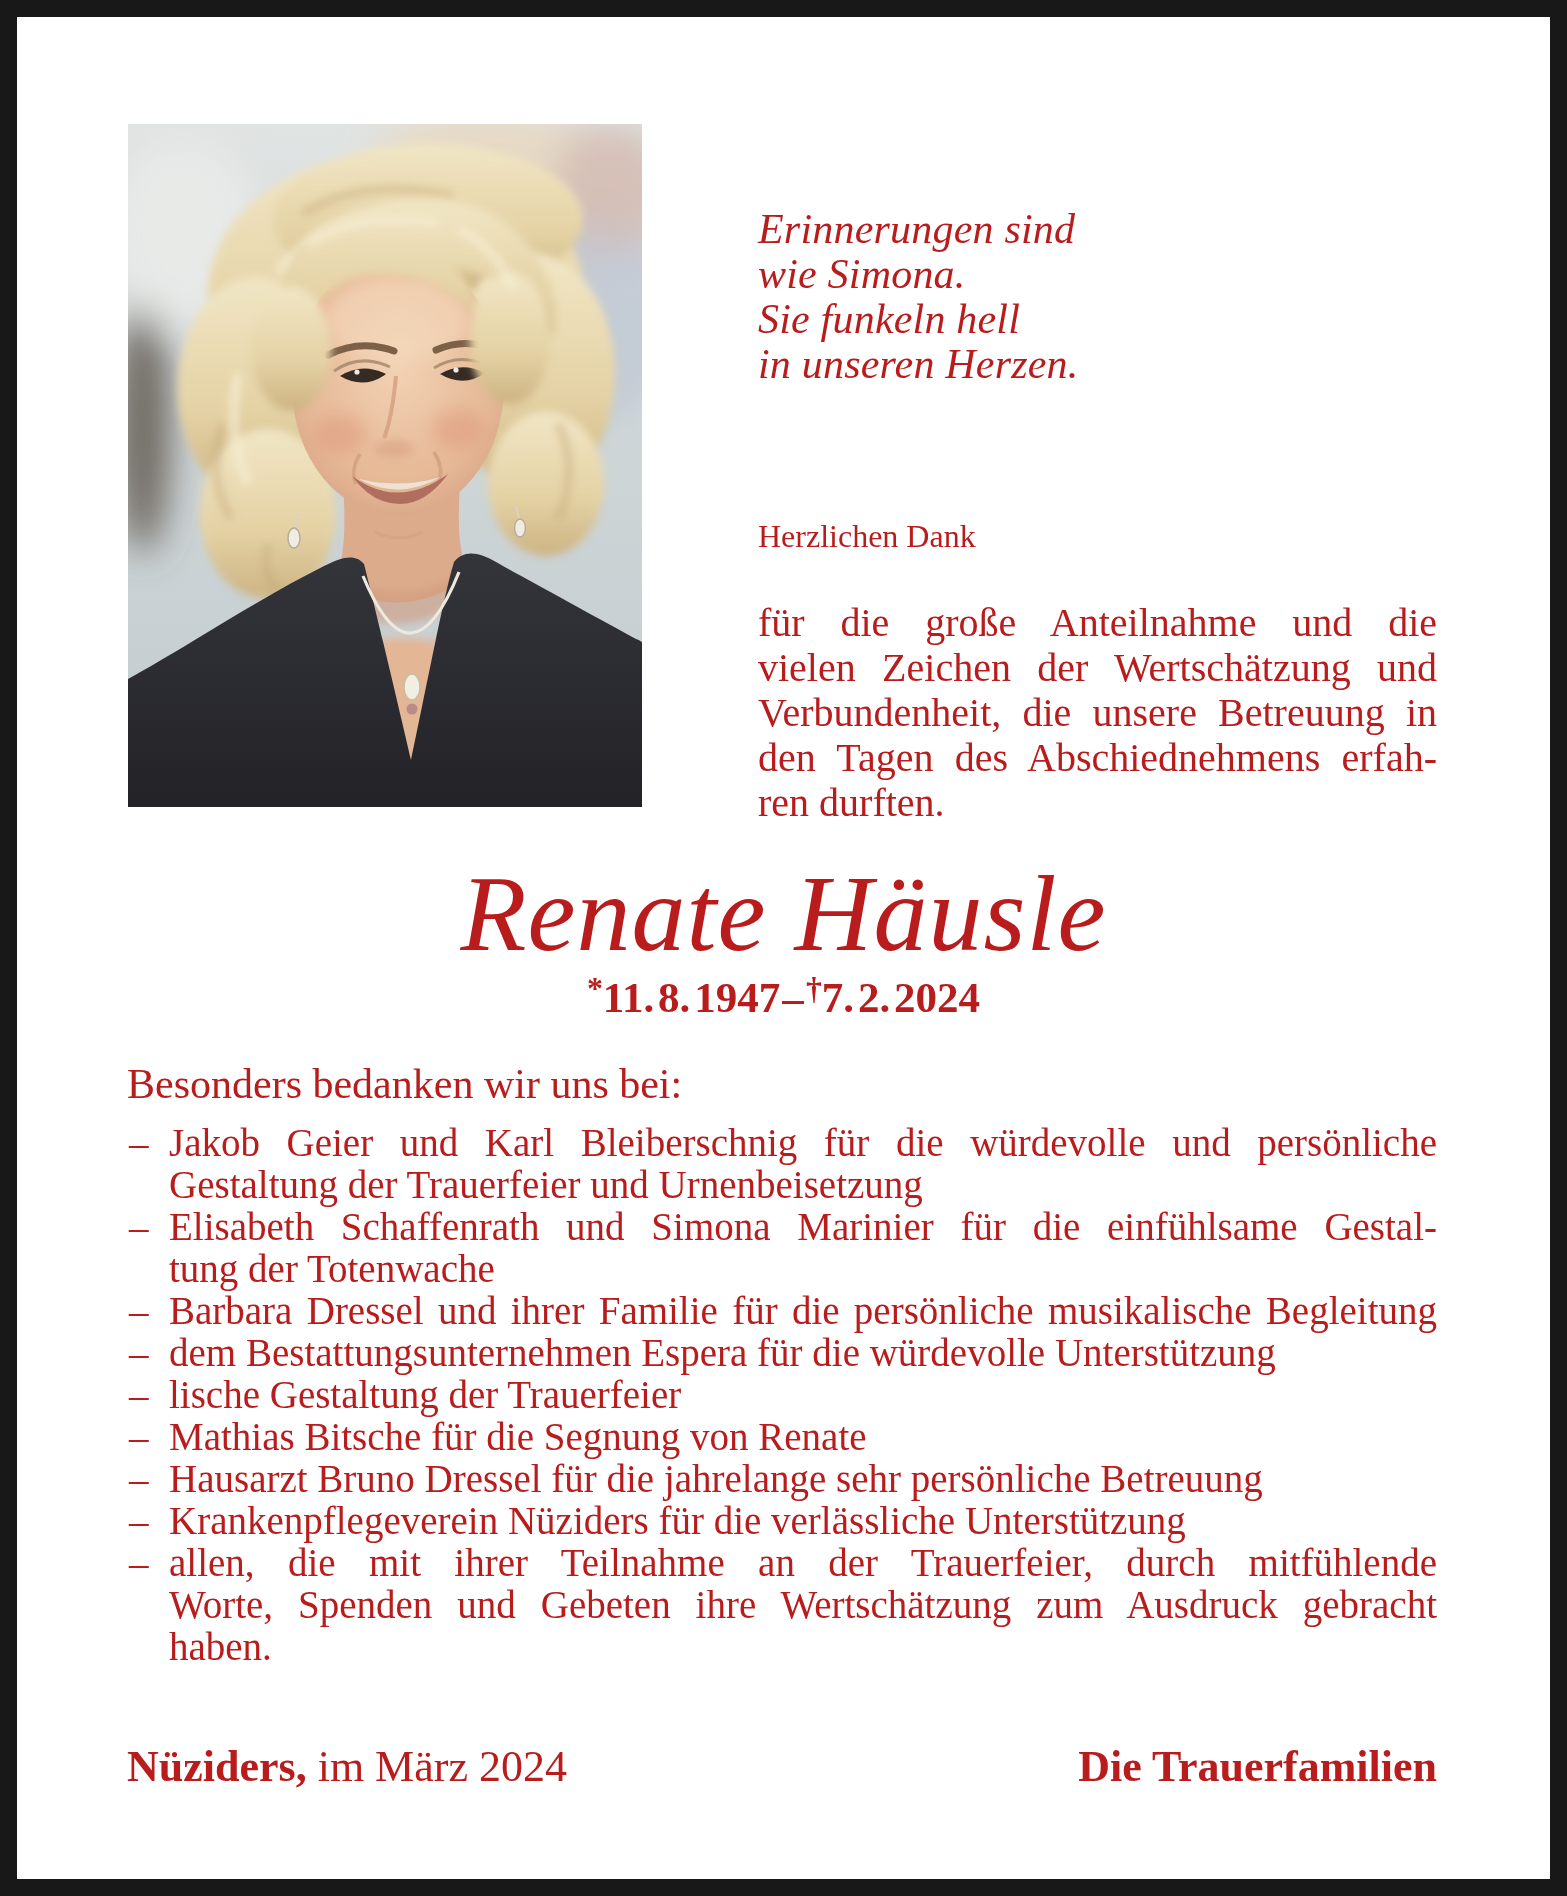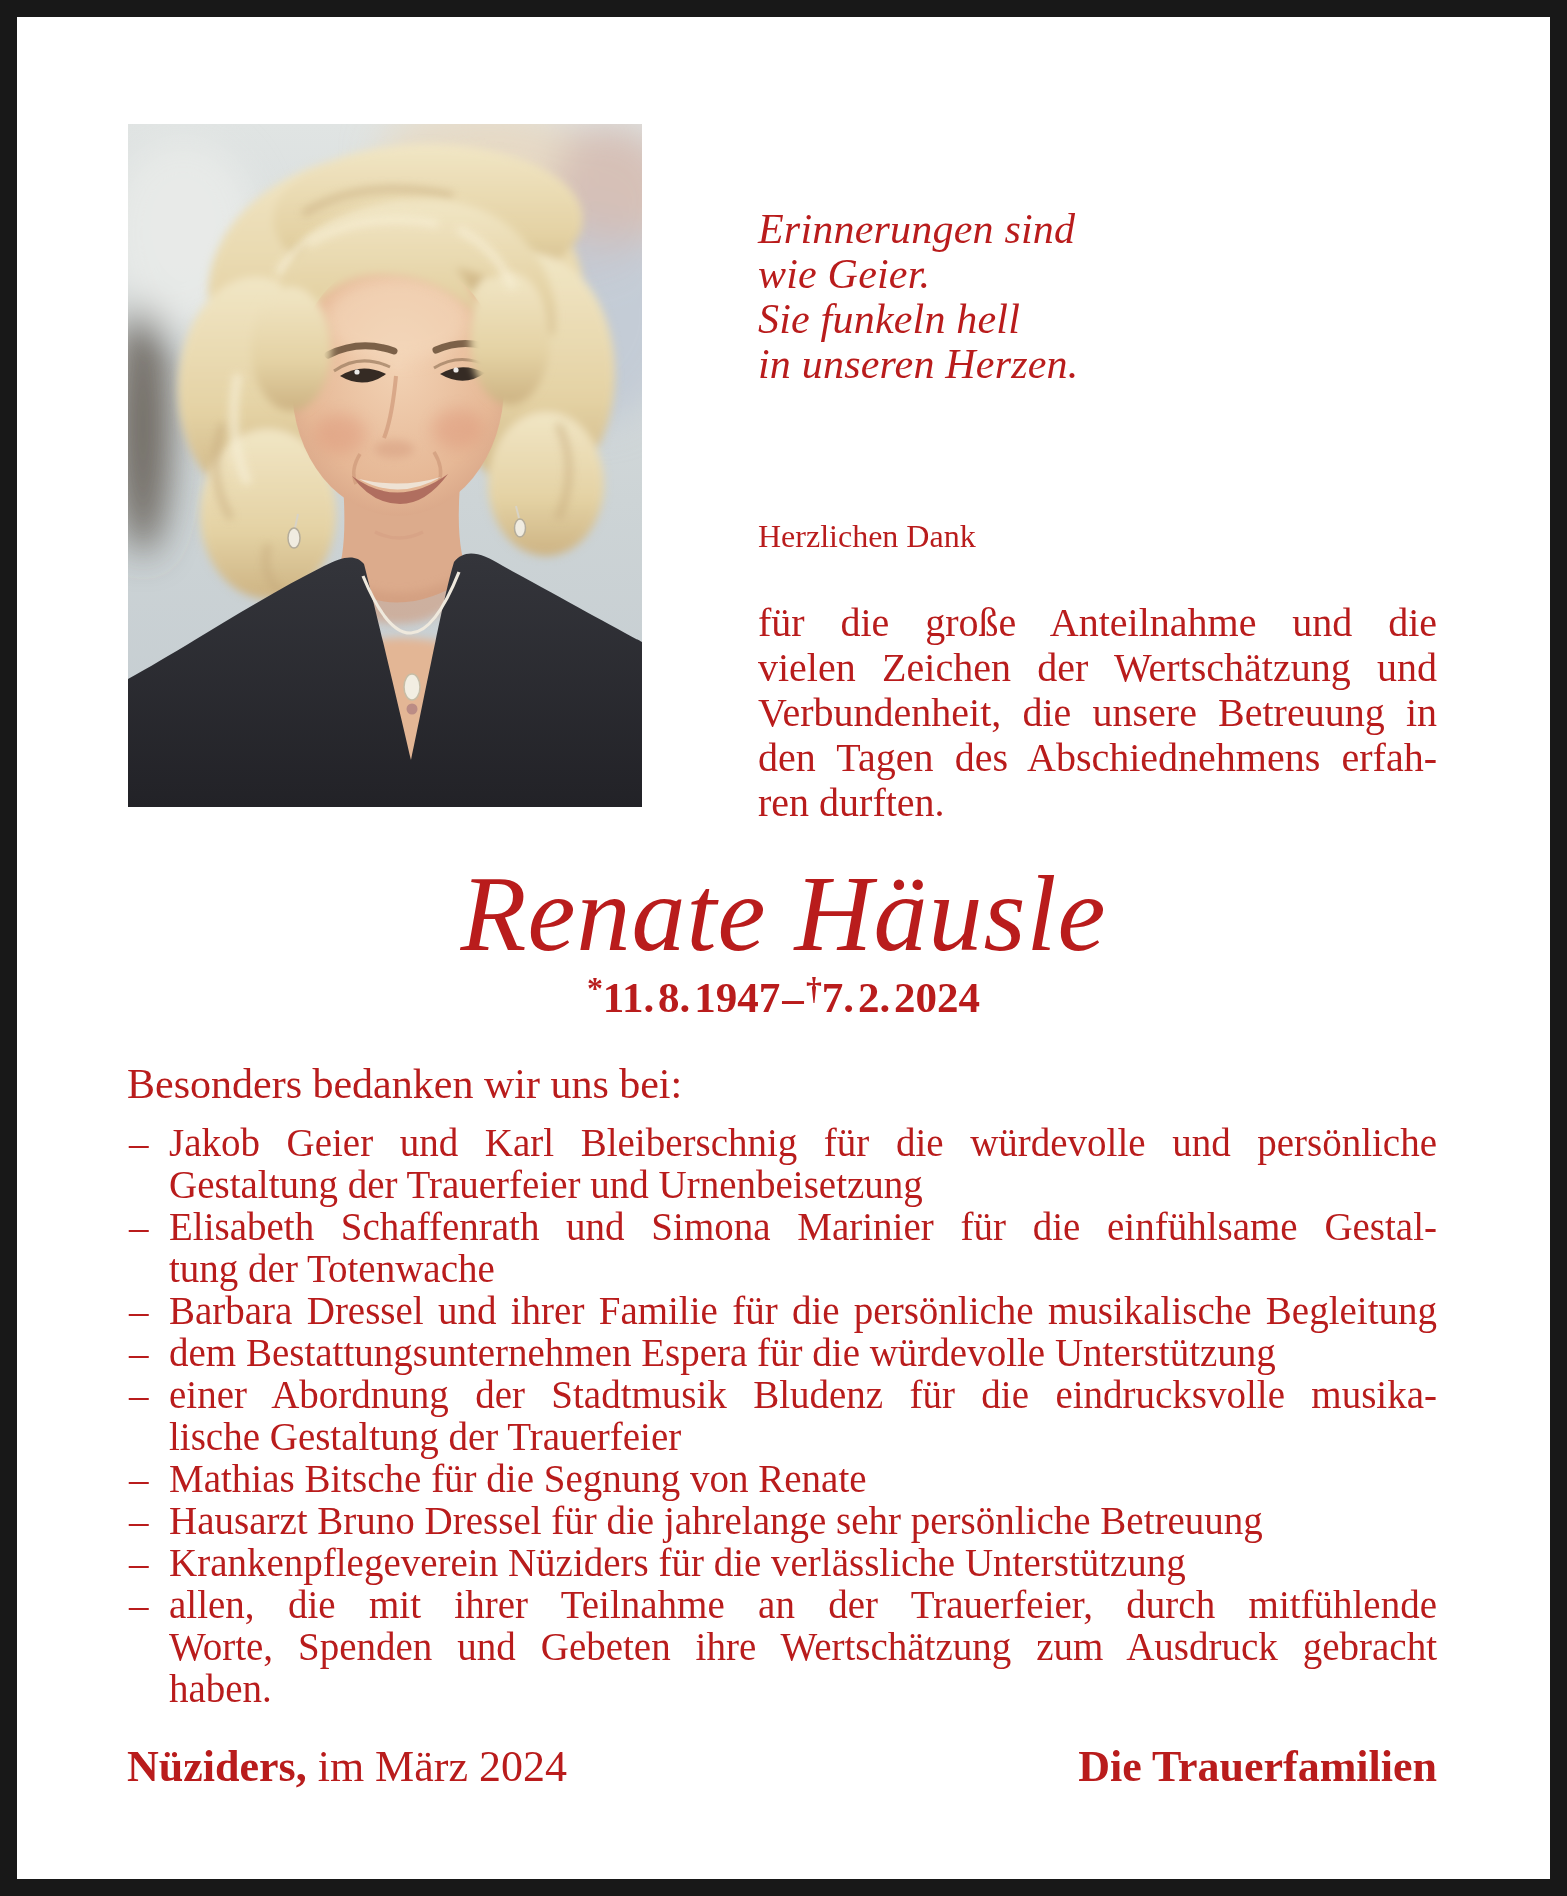--- a/index.html
+++ b/index.html
@@ -144,21 +144,21 @@
       </g>
       <path d="M170,390 l-3,14" stroke="#d8d3c6" stroke-width="2"></path>
       <ellipse cx="166" cy="414" rx="6" ry="10" fill="#f0ece1" stroke="#b5ad9b" stroke-width="1.5"></ellipse>
       <path d="M388,382 l3,12" stroke="#d8d3c6" stroke-width="2"></path>
       <ellipse cx="392" cy="404" rx="5.5" ry="9" fill="#f0ece1" stroke="#b5ad9b" stroke-width="1.5"></ellipse>
     </svg>
   </div>
 
   <div class="abs poem">
       <div class="tl">Erinnerungen sind</div>
-      <div class="tl">wie Geier.</div>
+      <div class="tl">wie Simona.</div>
       <div class="tl">Sie funkeln hell</div>
       <div class="tl">in unseren Herzen.</div>
     </div>
 
   <h2 class="abs dank-h">Herzlichen Dank</h2>
   <div class="abs dank-p">
       <div class="tl j">für die große Anteilnahme und die</div>
       <div class="tl j">vielen Zeichen der Wertschätzung und</div>
       <div class="tl j">Verbundenheit, die unsere Betreuung in</div>
       <div class="tl j">den Tagen des Abschiednehmens erfah-</div>
@@ -185,21 +185,20 @@
       <div class="item">
         <span class="dash">–</span>
         <div class="tl j">Barbara Dressel und ihrer Familie für die persönliche musikalische Begleitung</div>
       </div>
       <div class="item">
         <span class="dash">–</span>
         <div class="tl">dem Bestattungsunternehmen Espera für die würdevolle Unterstützung</div>
       </div>
       <div class="item">
         <span class="dash">–</span>
-        <div class="tl j">einer Abordnung der Stadtmusik Bludenz für die eindrucksvolle musika-</div>
         <div class="tl">lische Gestaltung der Trauerfeier</div>
       </div>
       <div class="item">
         <span class="dash">–</span>
         <div class="tl">Mathias Bitsche für die Segnung von Renate</div>
       </div>
       <div class="item">
         <span class="dash">–</span>
         <div class="tl">Hausarzt Bruno Dressel für die jahrelange sehr persönliche Betreuung</div>
       </div>

